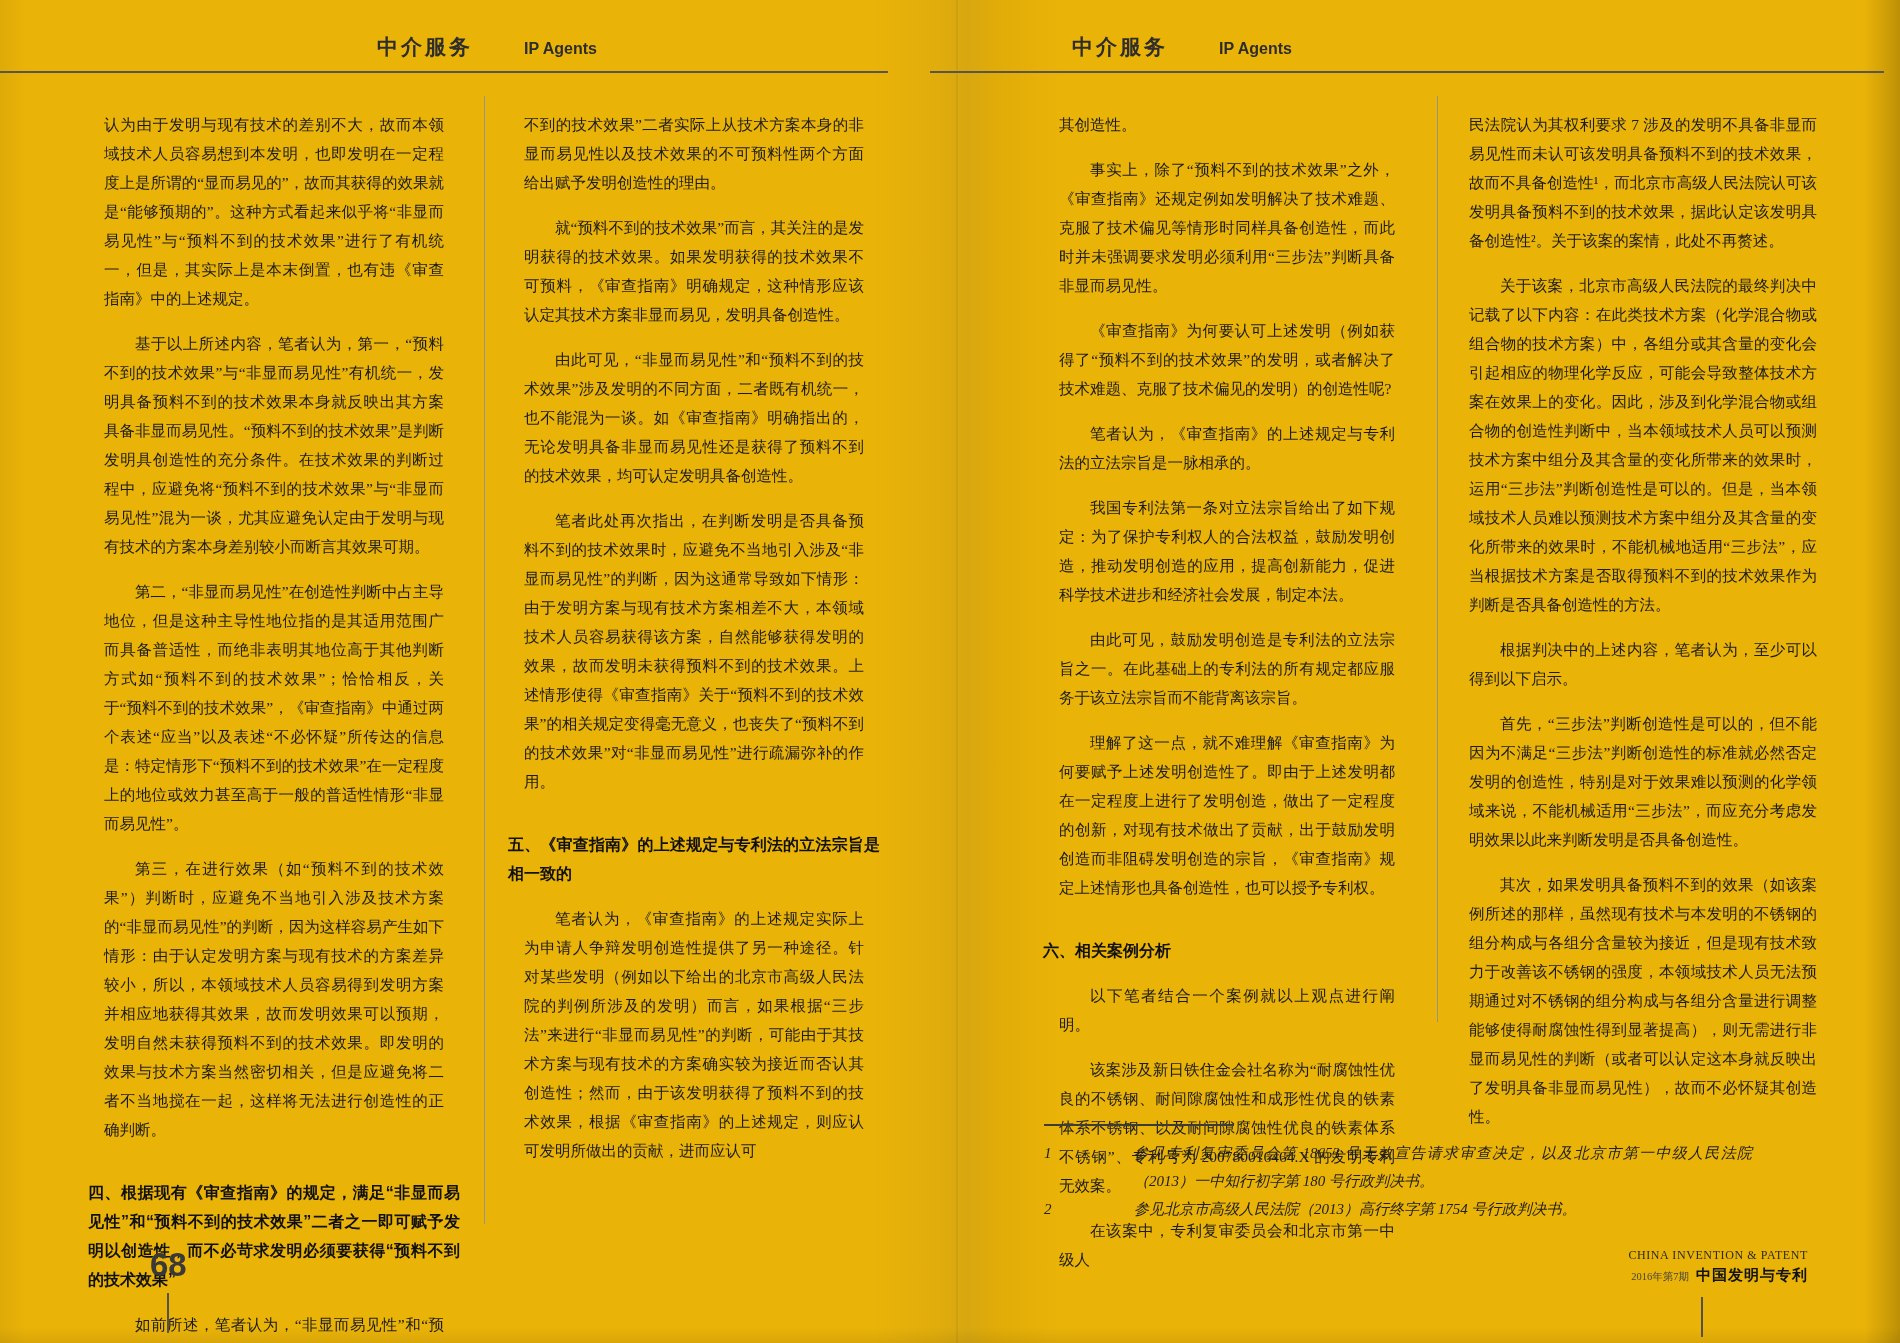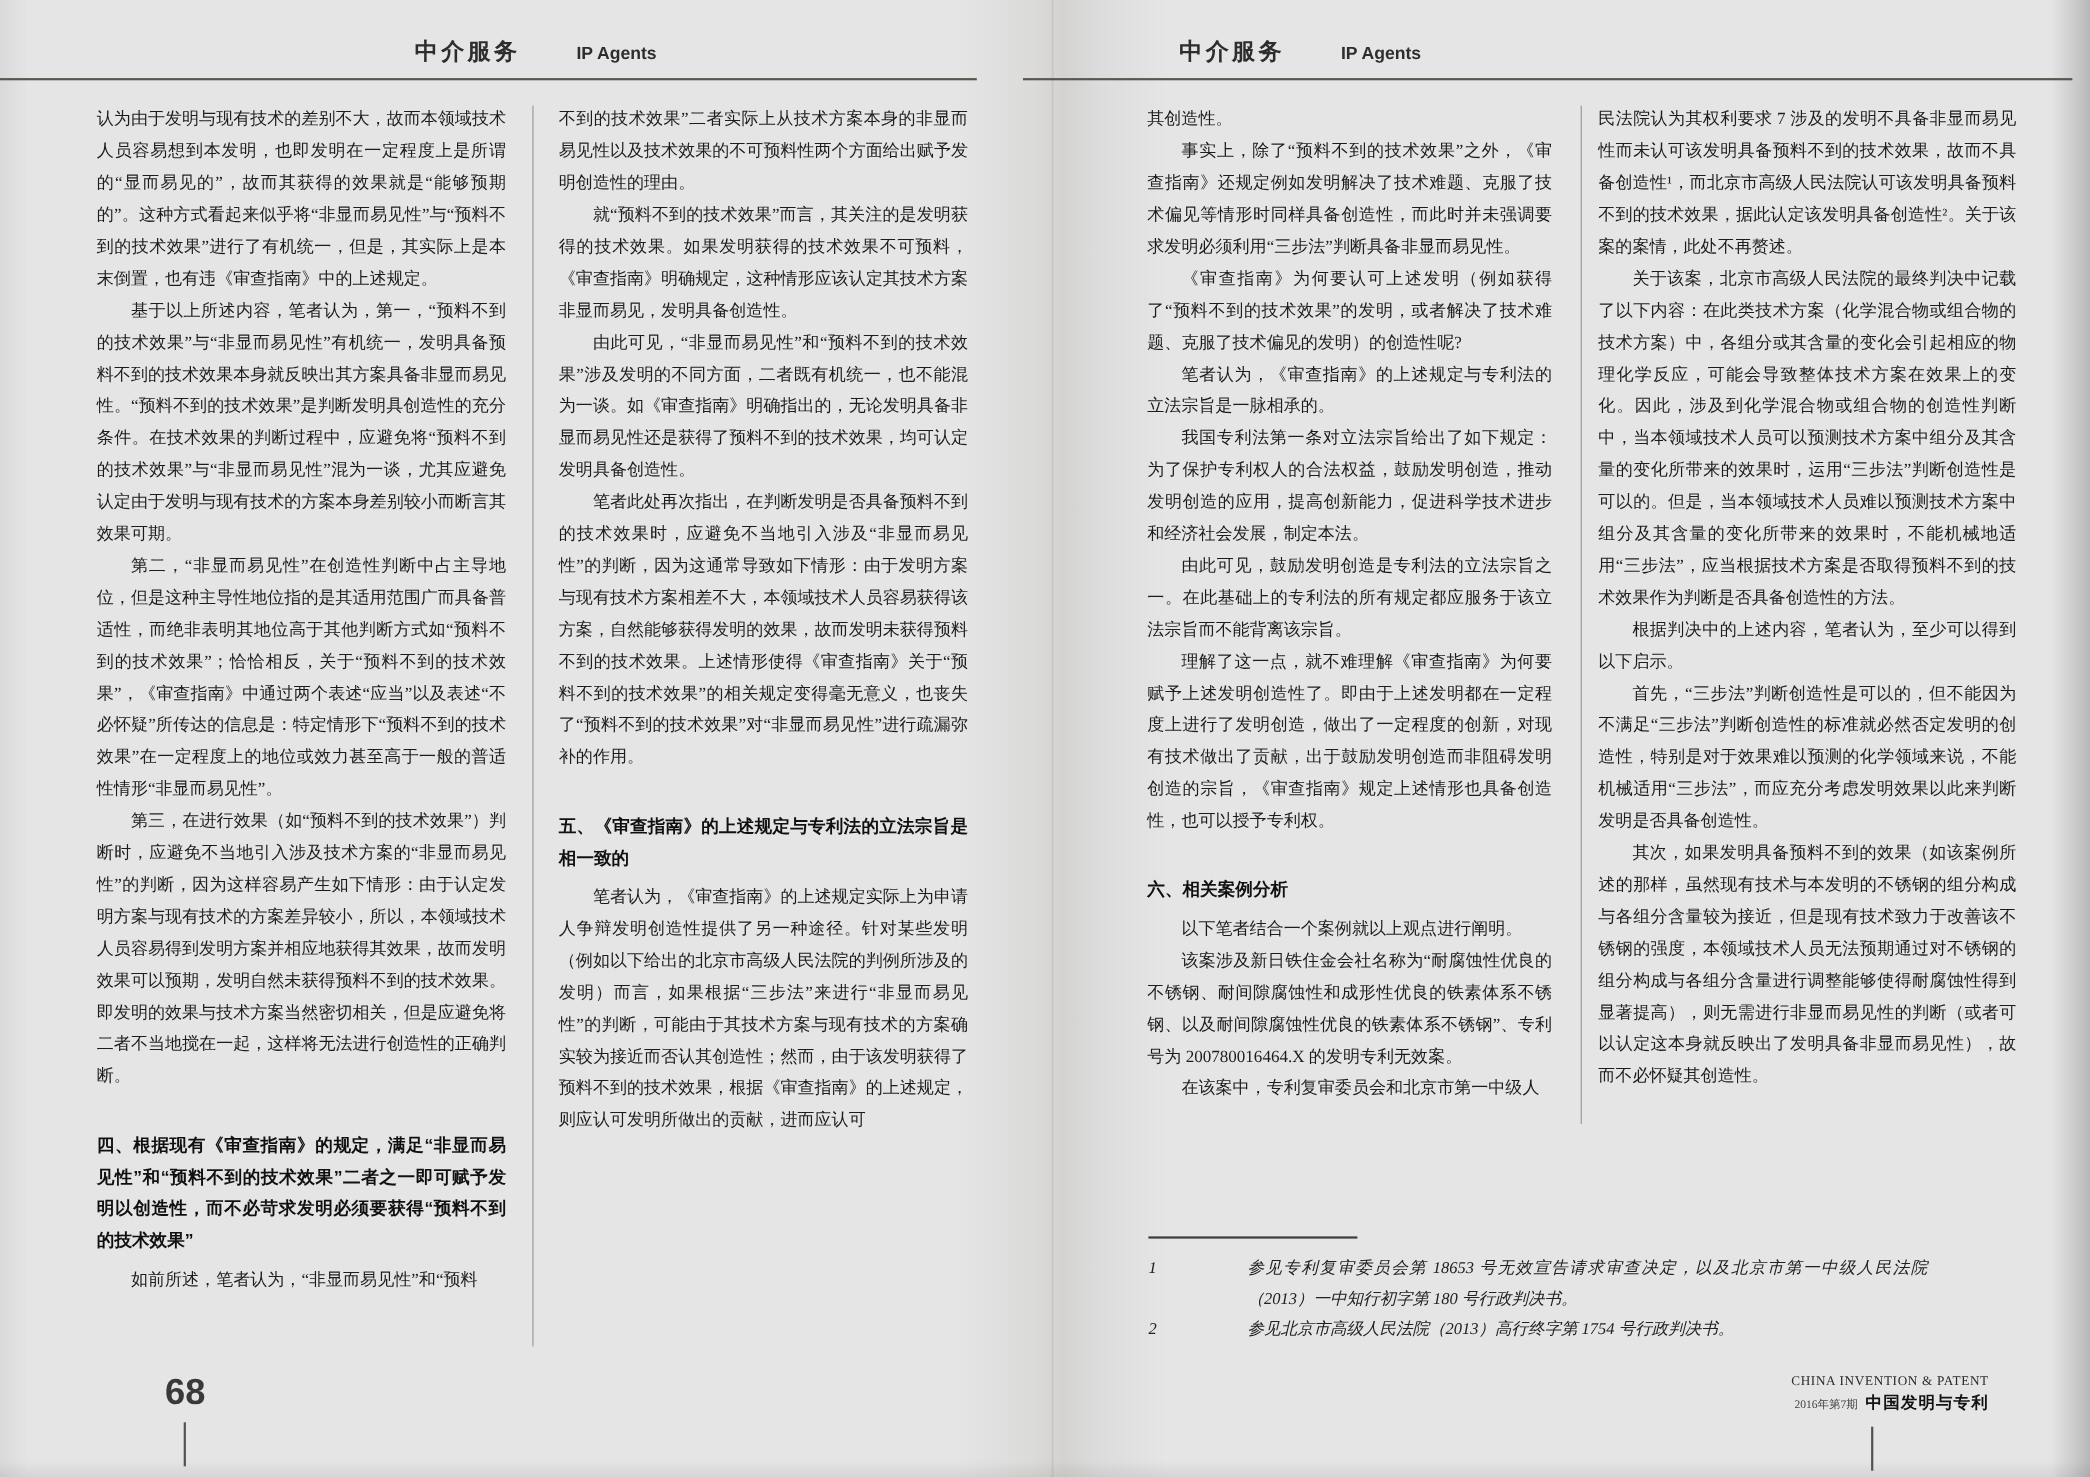--- a/index.html
+++ b/index.html
@@ -1,18 +1,18 @@
 <!DOCTYPE html>
 <html><head>
 <meta charset="utf-8">
 <style>
   html,body{margin:0;padding:0;background:#cfcecb;}
   .scan{
     position:relative;width:1900px;height:1343px;overflow:hidden;
-    background:#e5e5e5;
+    background:#eab308;
     font-family:"Liberation Serif","DejaVu Serif",serif;
     color:#1c1c1c;
   }
   
   .gutter-shadow{position:absolute;left:872px;top:0;width:190px;height:100%;
     background:linear-gradient(to right,rgba(0,0,0,0) 0%,rgba(95,88,75,0.07) 35%,rgba(95,88,75,0.13) 50%,rgba(0,0,0,0.04) 66%,rgba(0,0,0,0) 100%);}
   .gutter-crease{position:absolute;left:956px;top:0;width:2px;height:100%;background:rgba(60,55,45,0.08);}
   .edge-right-shadow{position:absolute;right:0;top:0;width:36px;height:100%;
     background:linear-gradient(to right,rgba(0,0,0,0),rgba(0,0,0,0.10) 55%,rgba(0,0,0,0.20));}
   .edge-left-shadow{position:absolute;left:0;top:0;width:26px;height:100%;
@@ -29,21 +29,21 @@
   .header-rule{position:absolute;top:71px;height:2px;background:#59564f;}
   .hr-left{left:0;width:888px;}
   .hr-right{left:930px;width:954px;}
 
   
   .col{position:absolute;top:94px;font-size:15.5px;line-height:29px;text-align:justify;}
   .col-1{left:88px;width:372px;}
   .col-2{left:508px;width:372px;}
   .col-3{left:1043px;width:368px;}
   .col-4{left:1453px;width:380px;}
-  .col p{margin:0;text-indent:2em;}
+  .col p{margin:16px;text-indent:2em;}
   .col p.cont{text-indent:0;}
   .col p.head{font-family:"Liberation Sans","DejaVu Sans",sans-serif;font-weight:700;
     font-size:16px;text-indent:0;margin:34px 0 6px 0;color:#101010;}
   .col p.head:first-child{margin-top:0;}
 
   .col-divider{position:absolute;width:1px;background:#99938a;}
   .cd-left{left:484px;top:96px;height:1128px;}
   .cd-right{left:1437px;top:96px;height:926px;}
 
   

